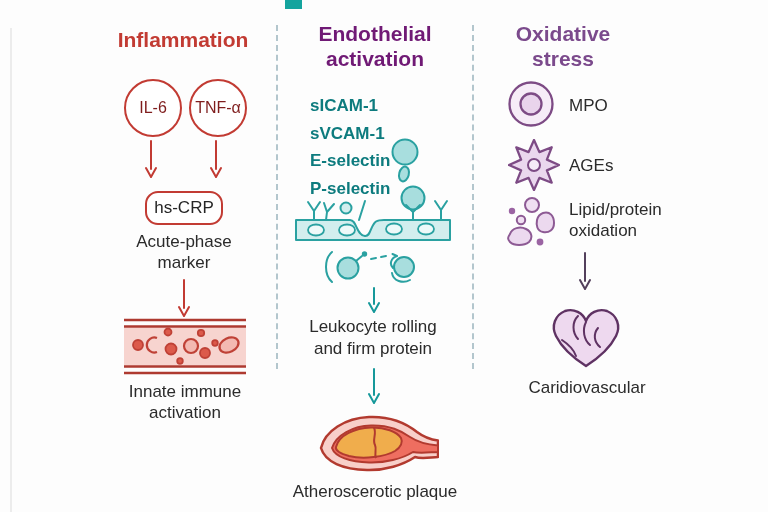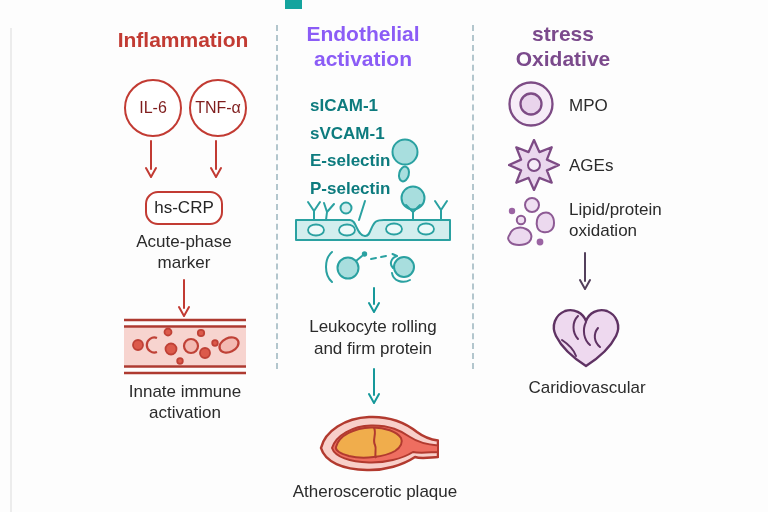--- a/index.html
+++ b/index.html
@@ -89,21 +89,21 @@
       <circle cx="91" cy="25" r="2.8" fill="#dc5a4b"></circle>
       <ellipse cx="105" cy="27" rx="10" ry="7" transform="rotate(-25 105 27)" fill="#f3b9b1" stroke-width="2.2"></ellipse>
     </g>
   </svg>
 
   <div class="t center" style="left:113px;top:381px;width:144px;">
     <div>Innate immune</div>
     <div>activation</div>
   </div>
 
-  <div class="t title" style="left:282px;top:21px;width:162px;color:#8b5cf6;">
+  <div class="t title" style="left:294px;top:21px;width:162px;color:#701a75;">
     <div>Endothelial</div>
     <div>activation</div>
   </div>
 
   <div class="abs markers" style="left:310px;top:92px;">
     <div>sICAM-1</div>
     <div>sVCAM-1</div>
     <div>E-selectin</div>
     <div>P-selectin</div>
   </div>
@@ -167,22 +167,22 @@
       <path d="M4,41 C8,24 28,11 52,10 C76,9 90,17 100,25 C106,29.5 113,32.5 121,33.5 L121,50 C112,50.5 104,52 98,50 C86,58 68,63.5 50,63 C26,62.5 8,55 4,41 Z" fill="#f8cfc9" stroke-width="2.5"></path>
       <path d="M15,41 C19,28 36,19 54,18.5 C73,18 84,24 93,30 C99,34 108,37.5 121,38.5 L121,45 C110,45.5 102,46.5 96,45 C85,52 68,56 52,55.5 C33,55 18,50 15,41 Z" fill="#ee6e60" stroke-width="2"></path>
       <path d="M19,40 C22,28 38,21 54,20.5 C68,20 80,25 84,31 C86,35 84,40 78,44 C68,50 46,52.5 32,49 C23,46.5 18,44 19,40 Z" fill="#f0ad4c" stroke-width="2"></path>
       <path d="M57,20.5 C60,27 55,33 58,38 C60,42 57,47 59,51" fill="none" stroke-width="2"></path>
     </g>
   </svg>
 
   <div class="t center" style="left:280px;top:481px;width:190px;">Atheroscerotic plaque</div>
 
   <div class="t title" style="left:498px;top:21px;width:130px;color:#7b4a8c;">
+    <div>Oxidative</div>
     <div>stress</div>
-    <div>Oxidative</div>
   </div>
 
   <svg class="abs" style="left:507px;top:80px;" width="48" height="48" viewBox="0 0 48 48">
     <circle cx="24" cy="24" r="21.5" fill="#f6ecf7" stroke="#7d4b85" stroke-width="2.3"></circle>
     <circle cx="24" cy="24" r="10.5" fill="#e9d4ec" stroke="#7d4b85" stroke-width="2.3"></circle>
   </svg>
   <div class="t" style="left:569px;top:95px;">MPO</div>
 
   <svg class="abs" style="left:508px;top:139px;" width="52" height="52" viewBox="0 0 52 52">
     <path d="M51,26 L38.9,31.4 L43.7,43.7 L31.4,38.9 L26,51 L20.6,38.9 L8.3,43.7 L13.1,31.4 L1,26 L13.1,20.6 L8.3,8.3 L20.6,13.1 L26,1 L31.4,13.1 L43.7,8.3 L38.9,20.6 Z" fill="#ead7ee" stroke="#7d4b85" stroke-width="2.3" stroke-linejoin="round"></path>

